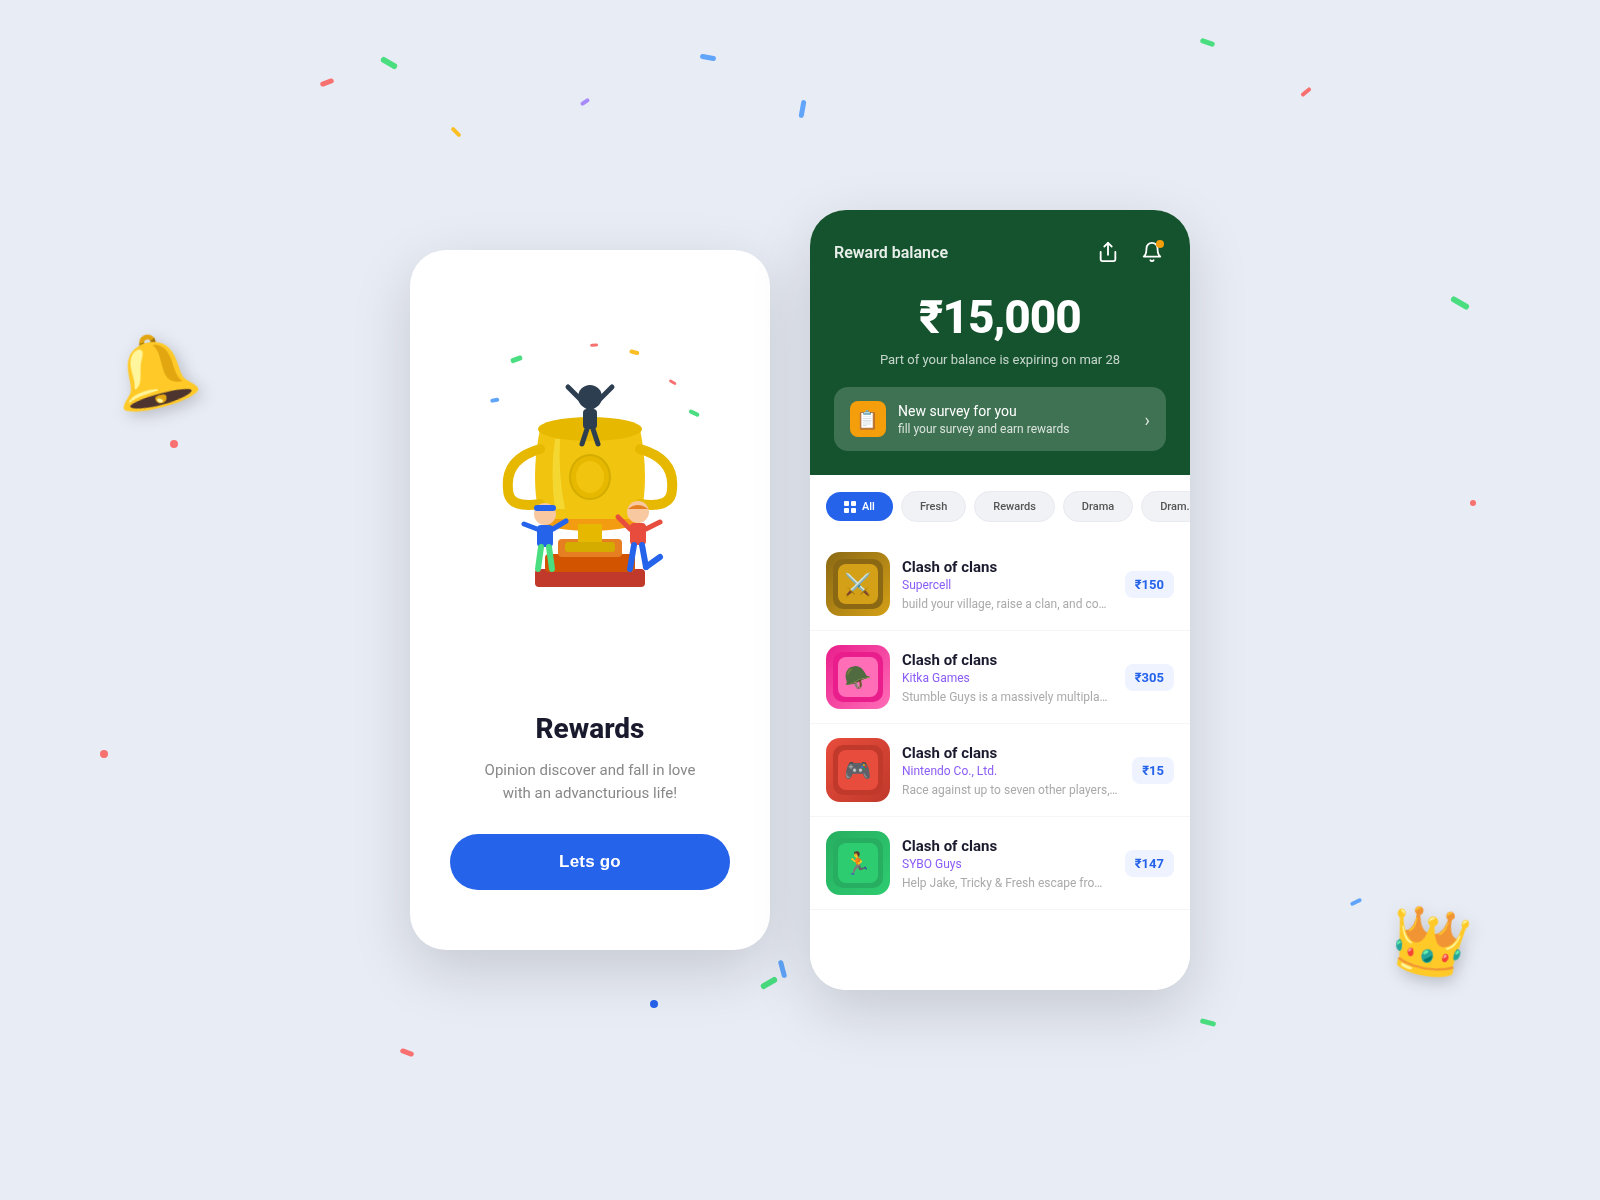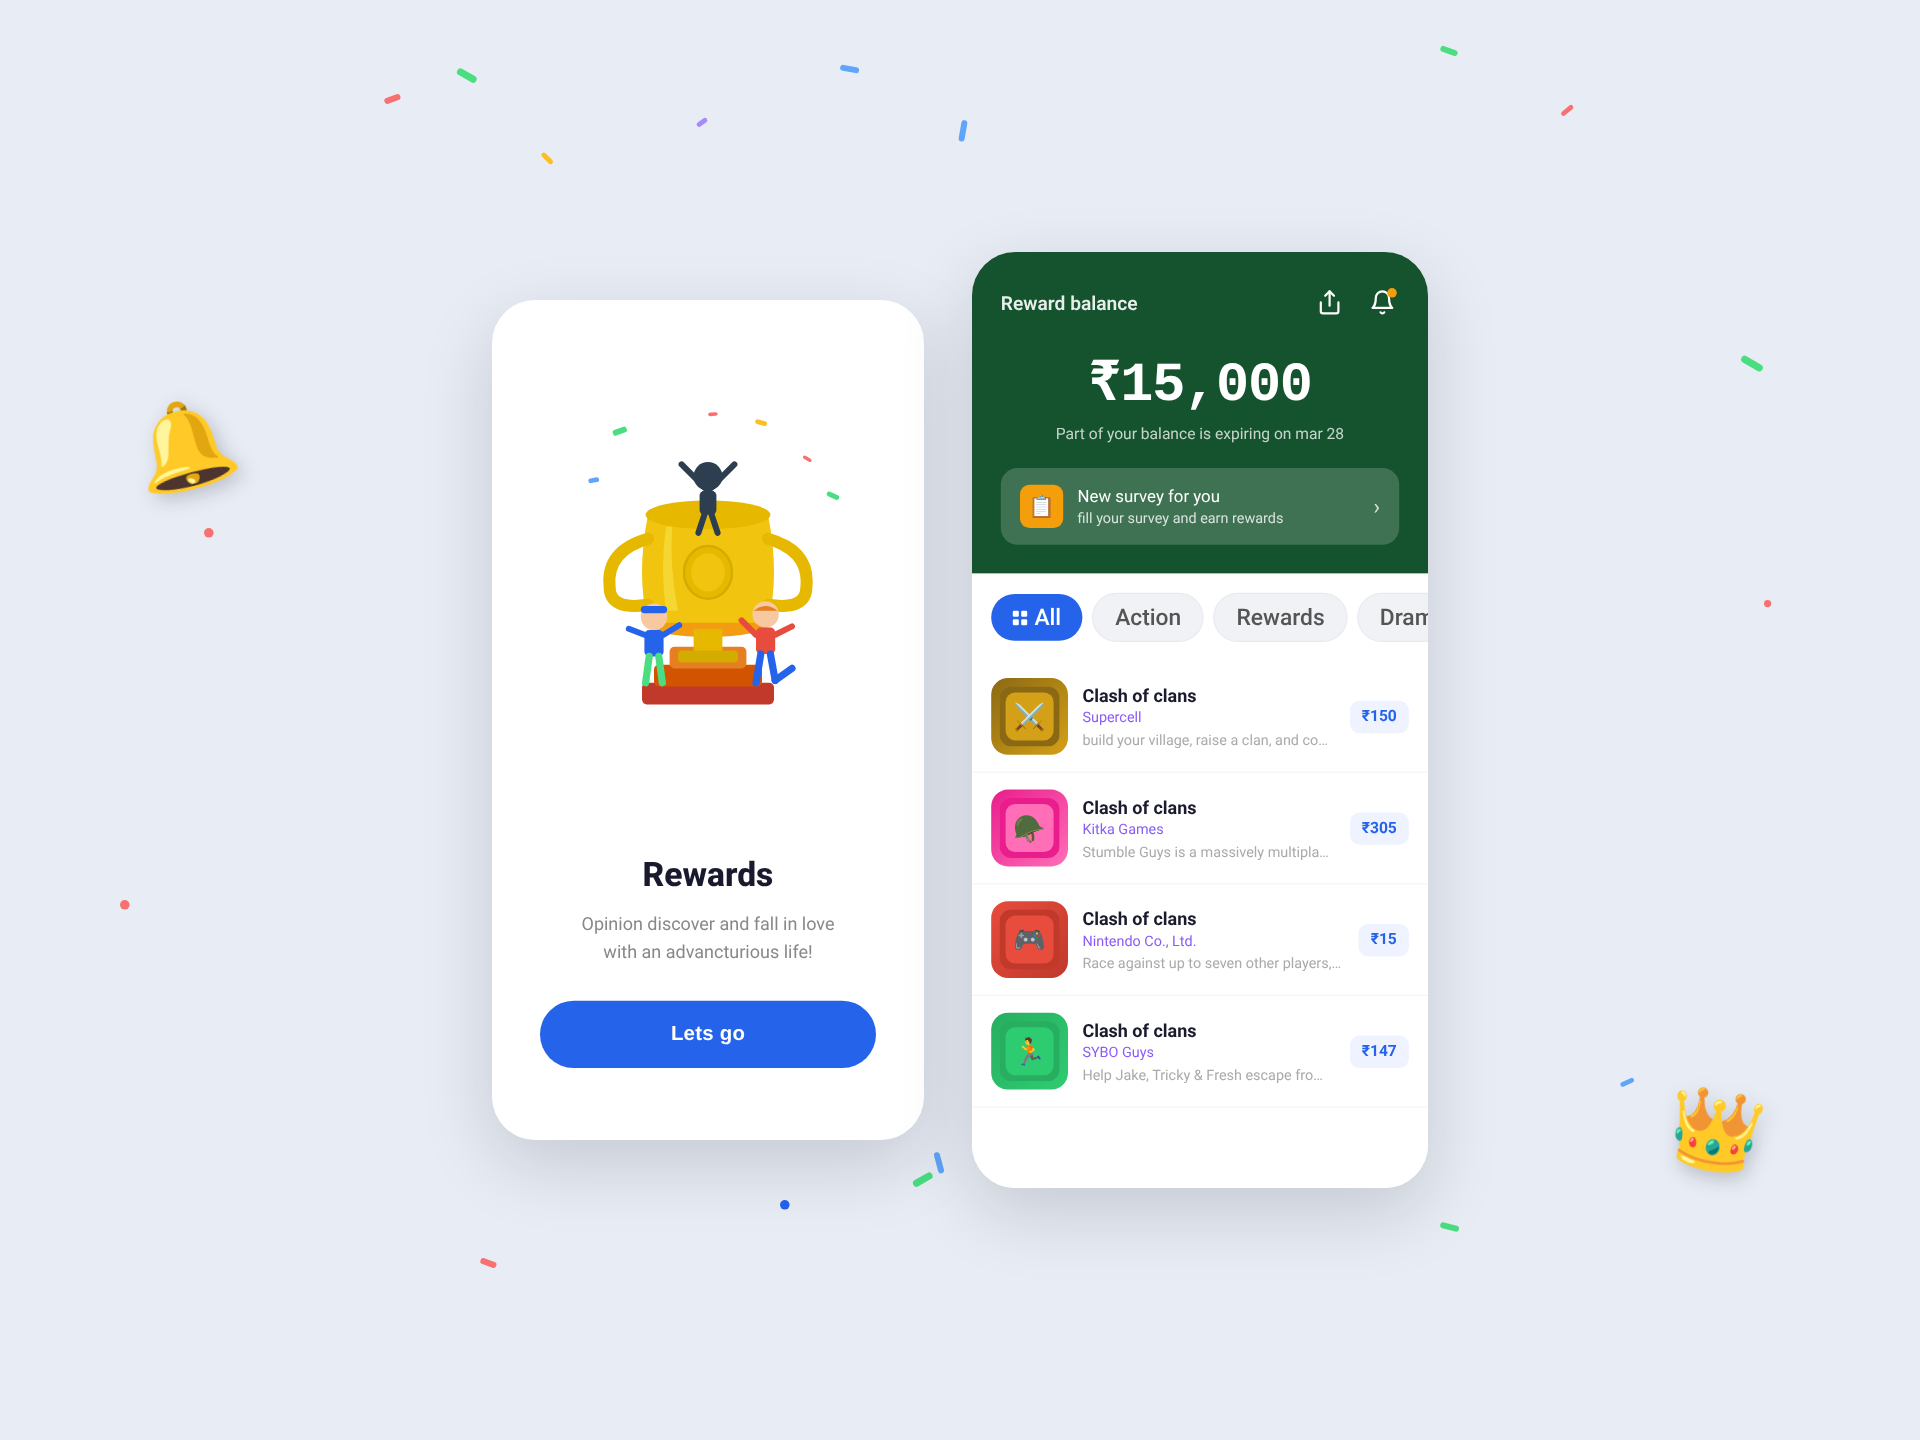--- a/index.html
+++ b/index.html
@@ -150,21 +150,20 @@
       right: 2px;
     }
 
     .balance-amount {
       font-size: 46px;
       font-weight: 800;
       color: white;
       text-align: center;
       margin-bottom: 8px;
       letter-spacing: -1px;
-      font-family: Liberation Mono, monospace;
     }
 
     .balance-expiry {
       font-size: 13px;
       color: rgba(255,255,255,0.75);
       text-align: center;
       margin-bottom: 20px;
     }
 
     .survey-banner {
@@ -216,21 +215,21 @@
       gap: 8px;
       padding: 16px 16px 12px;
       background: white;
       overflow-x: hidden;
       align-items: center;
     }
 
     .tab {
       padding: 8px 18px;
       border-radius: 50px;
-      font-size: 19px;
+      font-size: 11px;
       font-weight: 500;
       cursor: pointer;
       white-space: nowrap;
     }
 
     .tab-all {
       background: #2563eb;
       color: white;
       display: flex;
       align-items: center;
@@ -492,21 +491,21 @@
     <div class="filter-tabs">
       <div class="tab tab-all">
         <span class="tab-grid-icon">
           <span></span>
             <span></span>
             <span></span>
             <span></span>
         </span>
         <span>All</span>
       </div>
-      <div class="tab tab-normal">Action</div>
+      <div class="tab tab-normal">Fresh</div>
       <div class="tab tab-normal">Rewards</div>
       <div class="tab tab-normal">Drama</div>
       <div class="tab tab-normal">Dram...</div>
     </div>
 
     <div class="game-list">
 
       <div class="game-item">
         <div class="game-thumbnail thumb-1">
           <svg width="50" height="50" viewBox="0 0 50 50">

